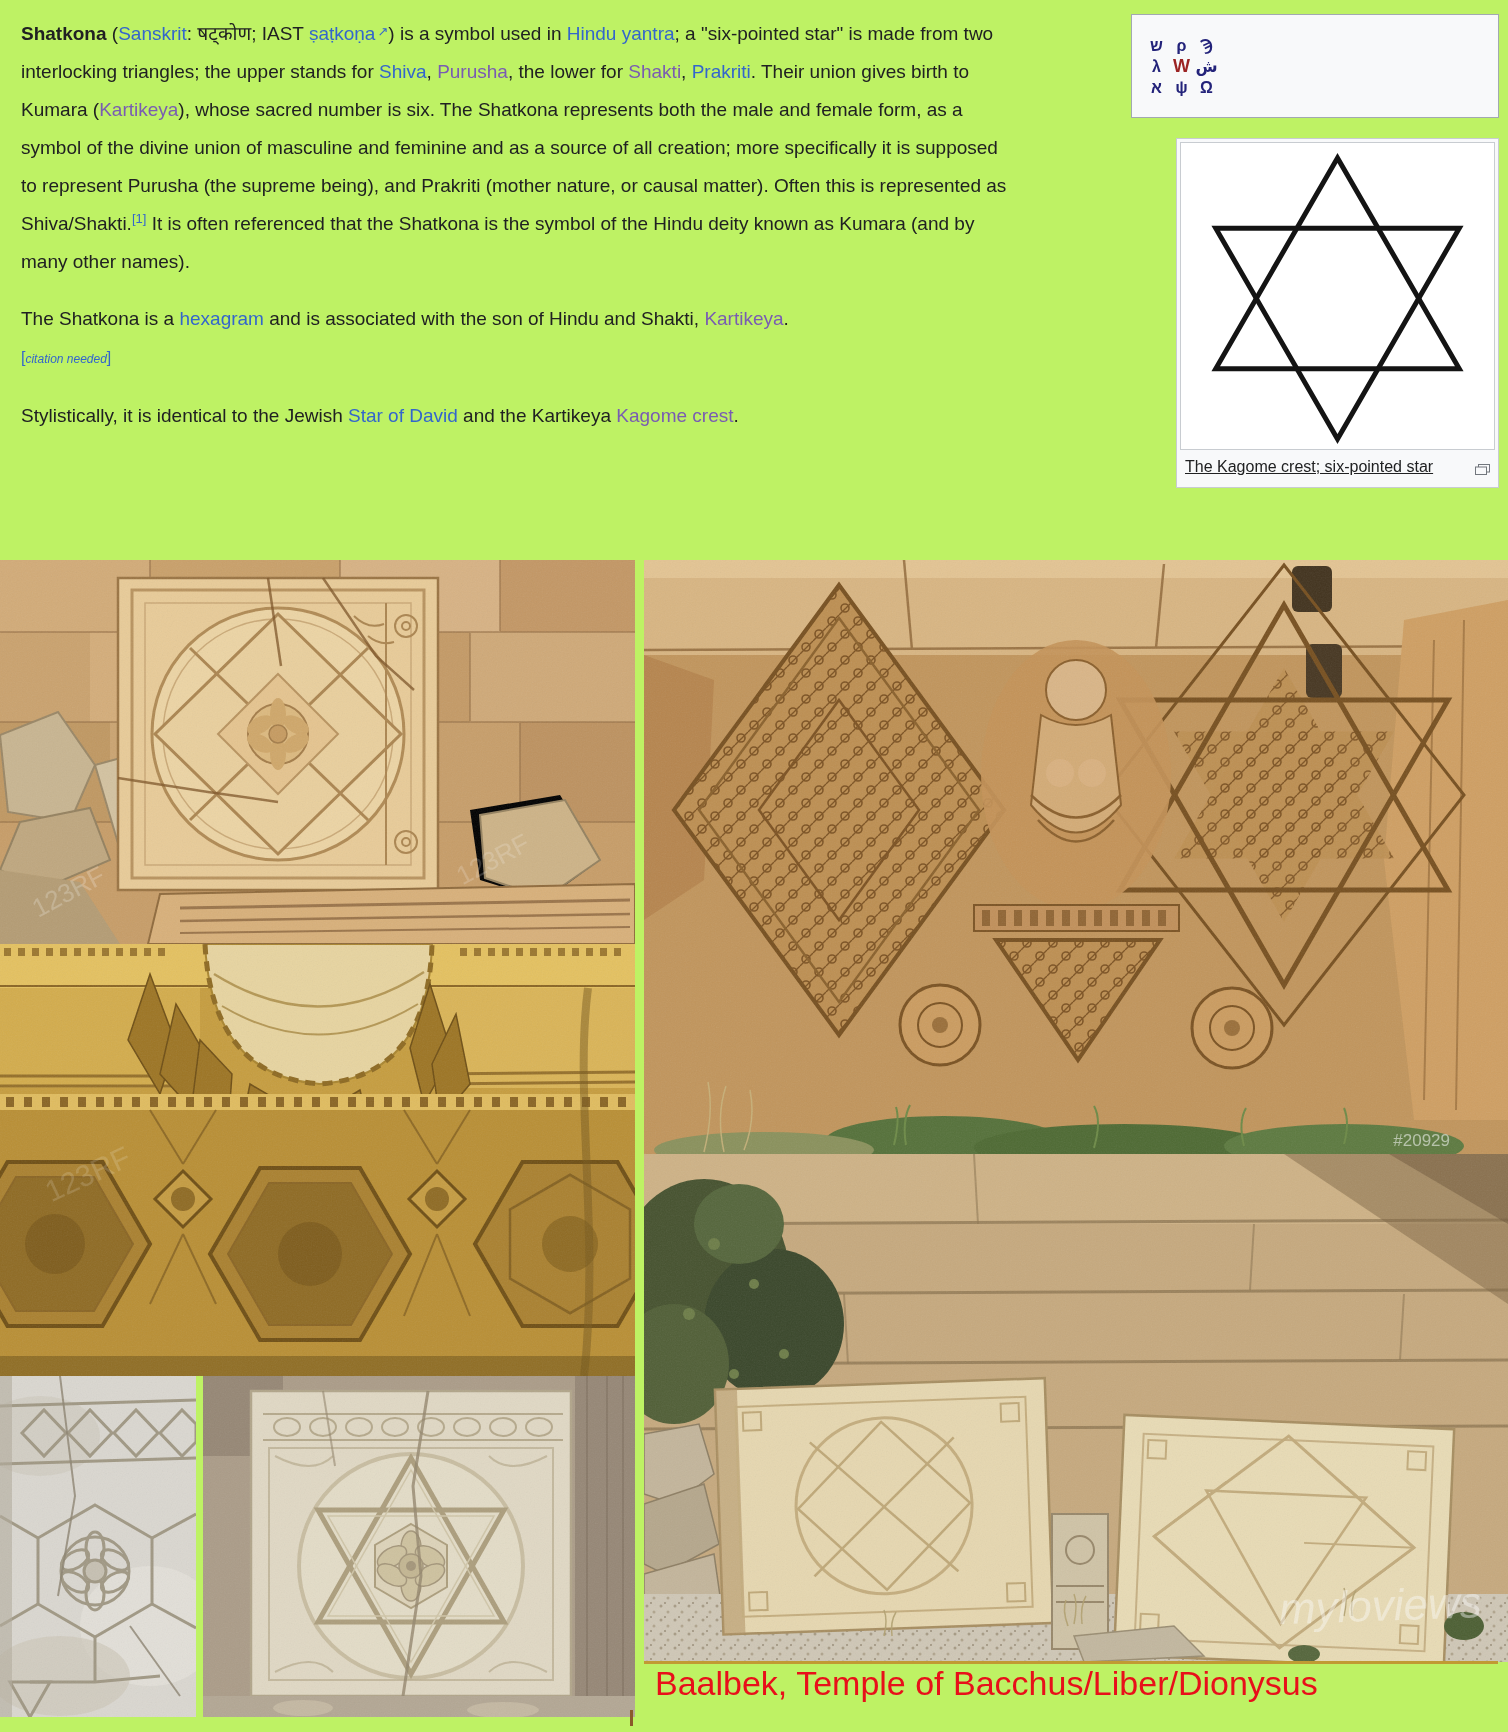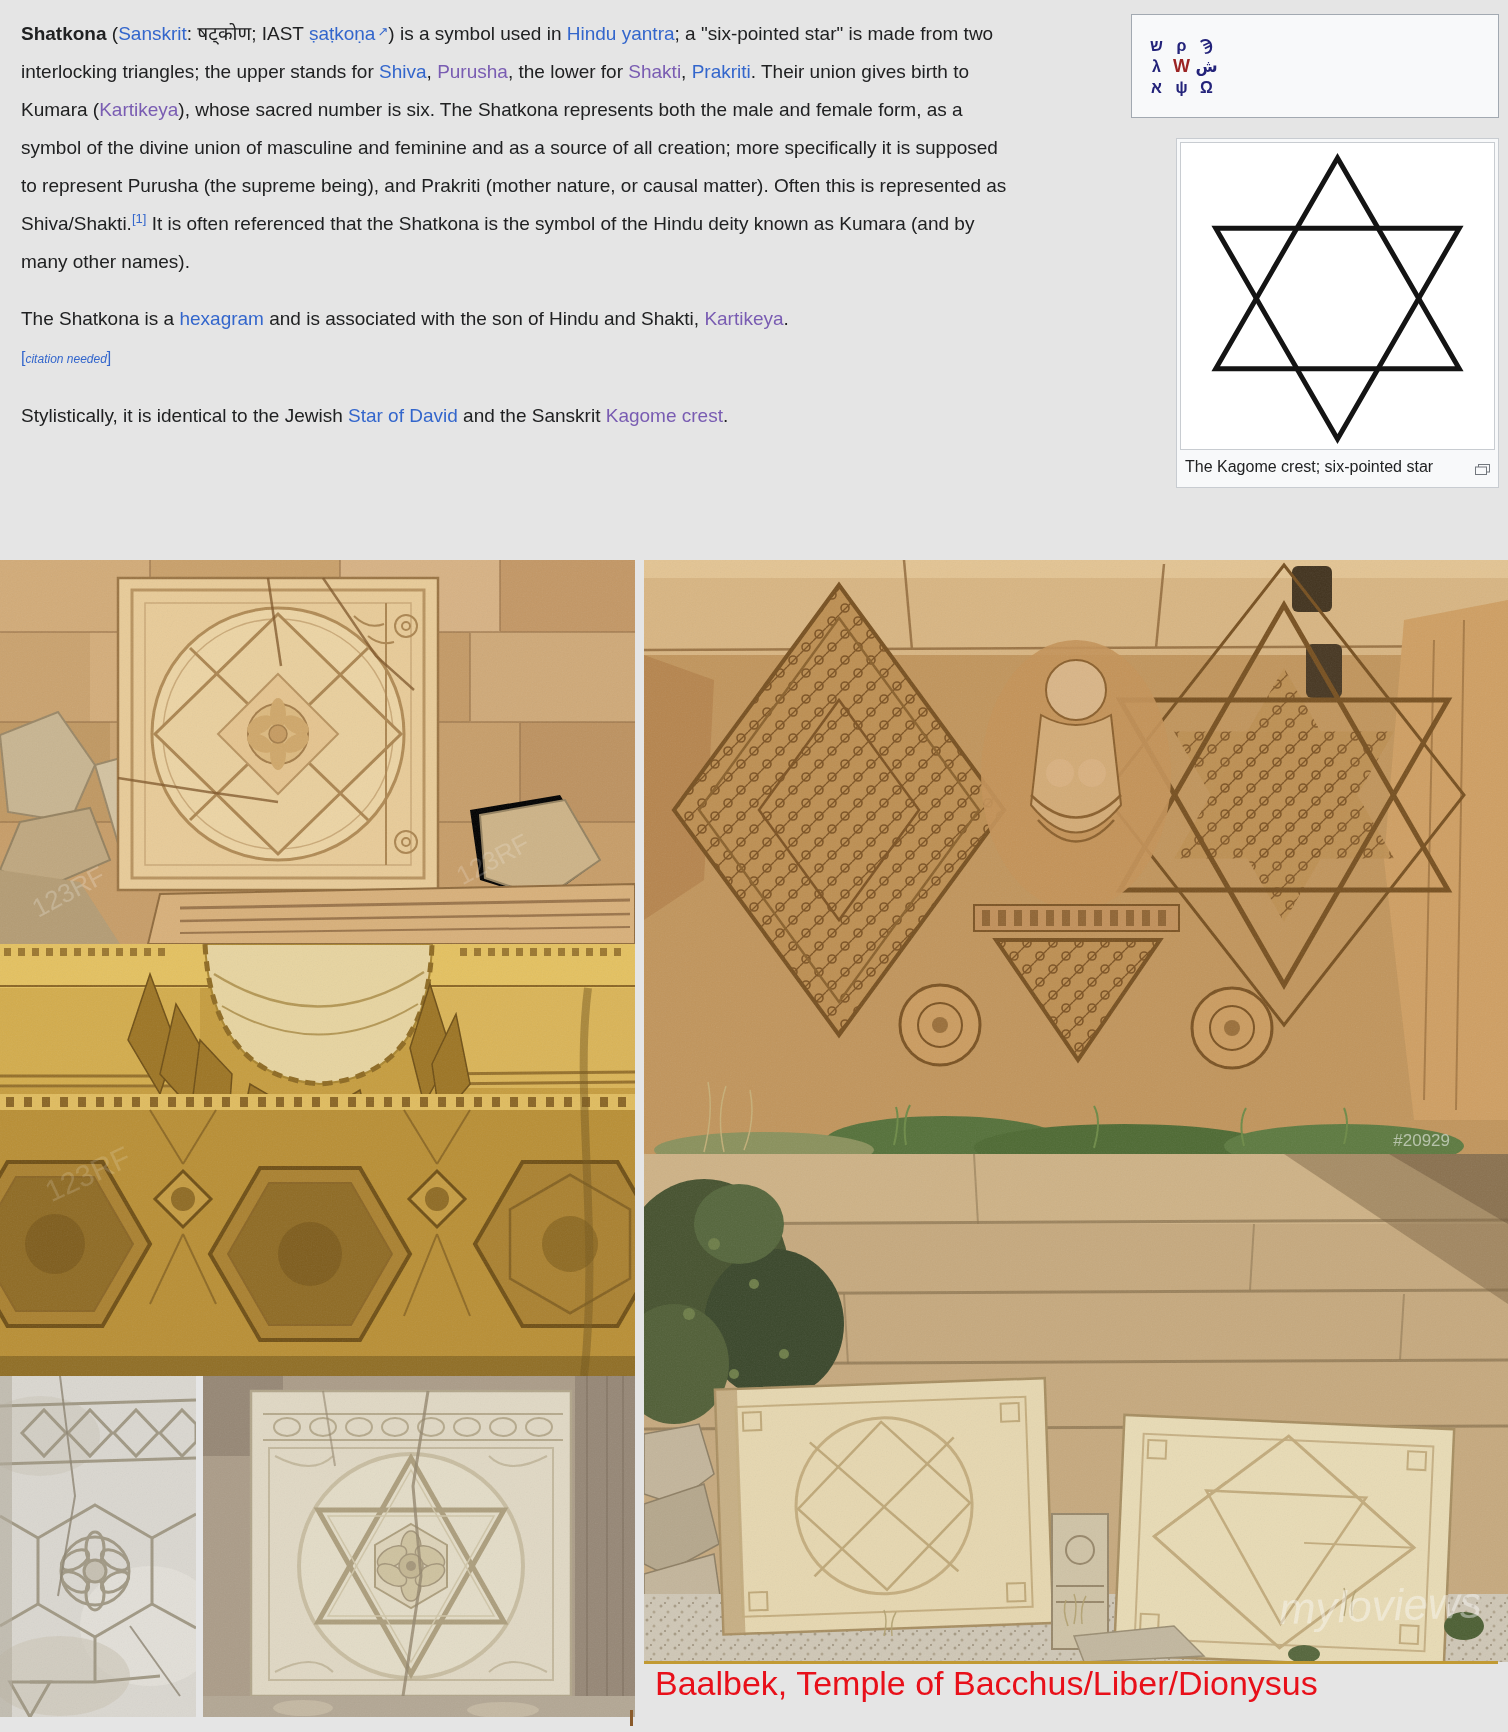--- a/index.html
+++ b/index.html
@@ -1,17 +1,17 @@
 <!DOCTYPE html>
 <html><head>
 <meta charset="utf-8">
 <style>
   html,body{margin:0;padding:0;background:#fff;}
   body{font-family:"Liberation Sans","DejaVu Sans",sans-serif;color:#202122;}
-  #canvas{position:relative;width:1508px;height:1732px;overflow:hidden;background:#e5e5e5;}
+  #canvas{position:relative;width:1508px;height:1732px;overflow:hidden;background:#bef264;}
 
   
   #article{position:absolute;left:21px;top:13px;width:988px;font-size:19px;line-height:38px;}
   #article p{margin:0 0 19px 0;}
   .seg-p{color:#202122;}
   .seg-b{font-weight:bold;}
   .seg-a{color:#3366cc;cursor:pointer;}
   .seg-v{color:#795cb2;cursor:pointer;}
   .seg-sup{color:#3366cc;font-size:13px;vertical-align:super;line-height:0;cursor:pointer;}
   .seg-ext{color:#3366cc;font-size:13px;vertical-align:4px;padding-left:2px;cursor:pointer;}
@@ -24,21 +24,21 @@
     border:1px solid #a2a9b1;box-sizing:border-box;display:flex;align-items:center;padding:8px 12px;gap:14px;}
   #wikt-logo{display:grid;grid-template-columns:repeat(3,25px);grid-auto-rows:21px;flex:0 0 auto;}
   #wikt-logo span{font-size:16px;line-height:21px;text-align:center;color:#23237a;font-weight:bold;}
   #wikt-logo span:nth-child(5){color:#9b2323;font-size:18px;}
   #wikt-text{font-size:17px;line-height:23px;width:210px;}
 
   
   #kagome-box{position:absolute;left:1176px;top:138px;width:323px;background:#f8f9fa;
     border:1px solid #c8ccd1;box-sizing:border-box;padding:3px;}
   #kagome-img{background:#fff;border:1px solid #c8ccd1;height:306px;display:flex;align-items:center;justify-content:center;}
-  #kagome-caption{font-size:16px;line-height:21px;padding:6px 5px 7px 5px;color:#202122;position:relative;}
+  #kagome-caption{font-size:16px;line-height:21px;padding:6px 5px 7px 5px;color:#202122;position:relative;text-decoration:underline;}
   #magnify{float:right;margin:3px 0 0 8px;}
 
   
   .photo{position:absolute;overflow:hidden;}
   .photo svg{display:block;width:100%;height:100%;}
   #photo-a{left:0;top:560px;width:635px;height:384px;}
   #photo-e{left:644px;top:560px;width:864px;height:594px;}
   #photo-b{left:0;top:944px;width:635px;height:432px;}
   #photo-c{left:0;top:1376px;width:196px;height:341px;}
   #photo-d{left:203px;top:1376px;width:432px;height:341px;}
@@ -50,21 +50,21 @@
   .wm{fill:#ffffff;font-family:"Liberation Sans","DejaVu Sans",sans-serif;}
 </style>
 </head>
 <body>
 
 <div id="canvas">
 
   <div id="article">
     <p><span class="seg-b">Shatkona</span><span class="seg-p"> (</span><span class="seg-a">Sanskrit</span><span class="seg-p">: षट्कोण; IAST </span><span class="seg-a">ṣaṭkoṇa</span><span class="seg-ext">↗</span><span class="seg-p">) is a symbol used in </span><span class="seg-a">Hindu yantra</span><span class="seg-p">; a "six-pointed star" is made from two interlocking triangles; the upper stands for </span><span class="seg-a">Shiva</span><span class="seg-p">, </span><span class="seg-v">Purusha</span><span class="seg-p">, the lower for </span><span class="seg-v">Shakti</span><span class="seg-p">, </span><span class="seg-a">Prakriti</span><span class="seg-p">. Their union gives birth to Kumara (</span><span class="seg-v">Kartikeya</span><span class="seg-p">), whose sacred number is six. The Shatkona represents both the male and female form, as a symbol of the divine union of masculine and feminine and as a source of all creation; more specifically it is supposed to represent Purusha (the supreme being), and Prakriti (mother nature, or causal matter). Often this is represented as Shiva/Shakti.</span><span class="seg-sup">[1]</span><span class="seg-p"> It is often referenced that the Shatkona is the symbol of the Hindu deity known as Kumara (and by many other names).</span></p>
     <p><span class="seg-p">The Shatkona is a </span><span class="seg-a">hexagram</span><span class="seg-p"> and is associated with the son of Hindu and Shakti, </span><span class="seg-v">Kartikeya</span><span class="seg-p">.</span><br><span class="seg-cb">[</span><span class="seg-ci">citation needed</span><span class="seg-cb">]</span></p>
-    <p><span class="seg-p">Stylistically, it is identical to the Jewish </span><span class="seg-a">Star of David</span><span class="seg-p"> and the Sanskrit </span><span class="seg-v">Kagome crest</span><span class="seg-p">.</span></p>
+    <p><span class="seg-p">Stylistically, it is identical to the Jewish </span><span class="seg-a">Star of David</span><span class="seg-p"> and the Kartikeya </span><span class="seg-v">Kagome crest</span><span class="seg-p">.</span></p>
   </div>
 
   <div id="wikt-box">
     <div id="wikt-logo">
         <span>ש</span>
         <span>ρ</span>
         <span>Ϡ</span>
         <span>λ</span>
         <span>W</span>
         <span>ش</span>

